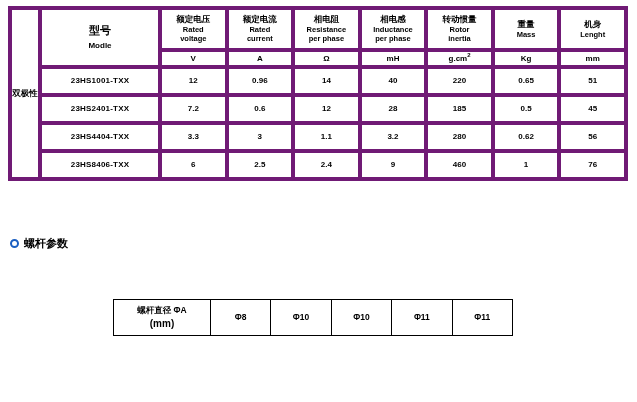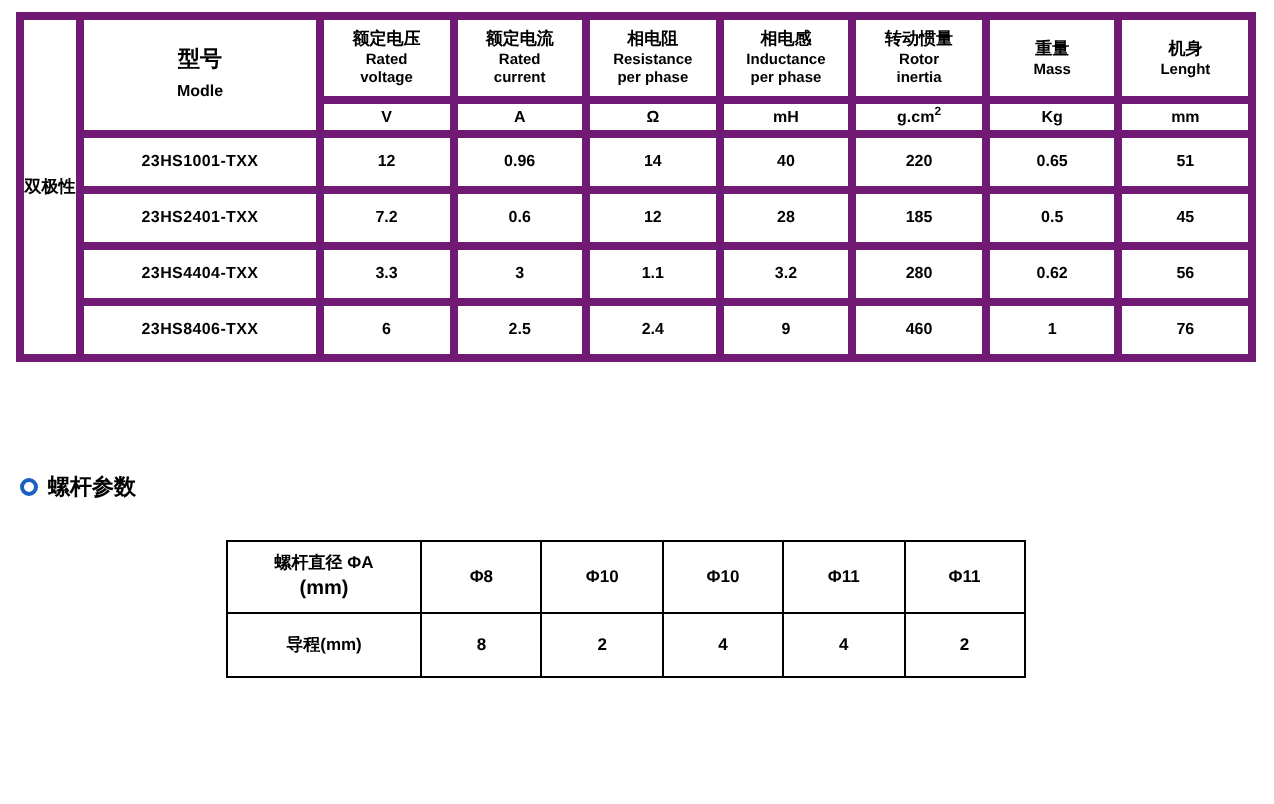--- a/index.html
+++ b/index.html
@@ -109,21 +109,21 @@
   .section-title {
     font-size: 11px;
     font-weight: bold;
     color: #000000;
   }
 
   
   .screw-table-wrap {
     position: absolute;
     left: 113px;
-    top: 270px;
+    top: 299px;
     width: 400px;
   }
   table.screw {
     border-collapse: collapse;
     table-layout: fixed;
     width: 100%;
   }
   table.screw td {
     border: 1px solid #000000;
     text-align: center;
@@ -269,23 +269,15 @@
         <td class="screw-label">
           <span class="lbl-line1">螺杆直径 ΦA</span>
           <span class="lbl-line2">(mm)</span>
         </td>
         <td>Φ8</td>
         <td>Φ10</td>
         <td>Φ10</td>
         <td>Φ11</td>
         <td>Φ11</td>
       </tr>
-      <tr class="screw-row">
-        <td class="screw-label">导程(mm)</td>
-        <td>8</td>
-        <td>2</td>
-        <td>4</td>
-        <td>4</td>
-        <td>2</td>
-      </tr>
     </tbody>
   </table>
 </div>
 
 </body></html>

